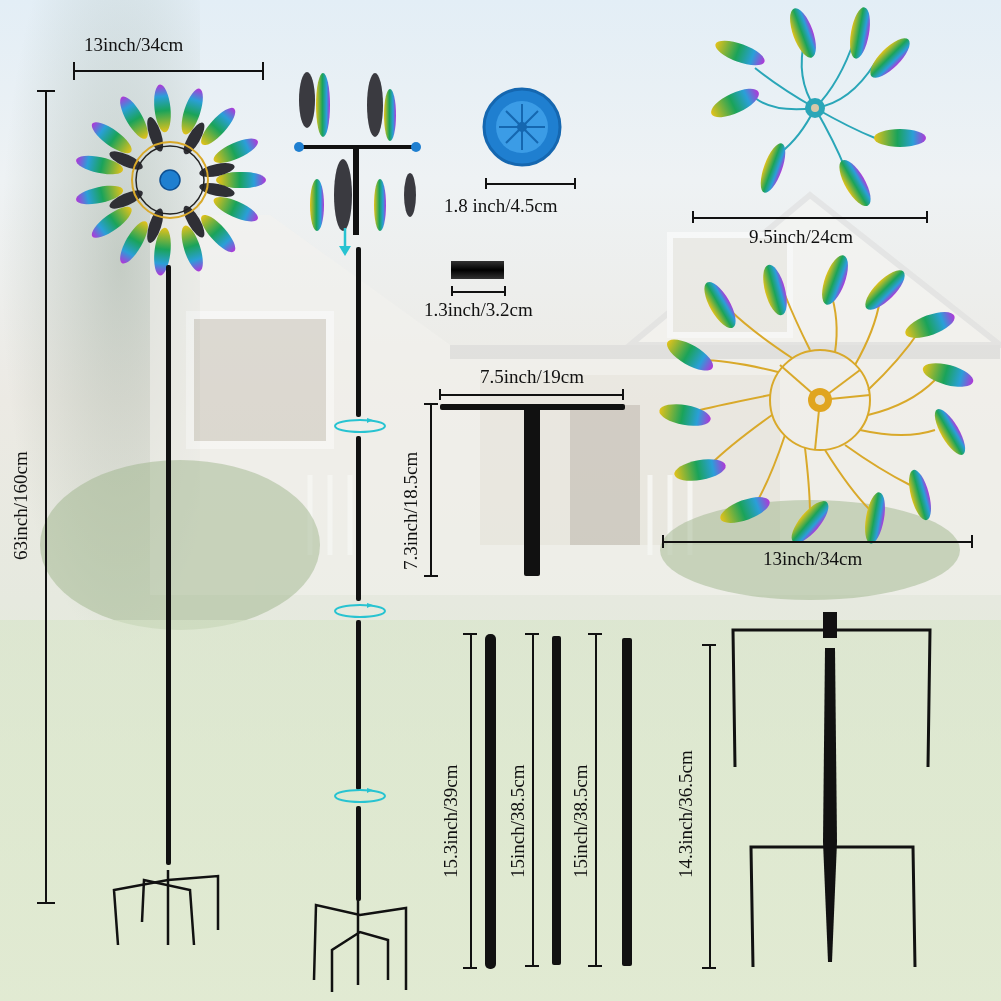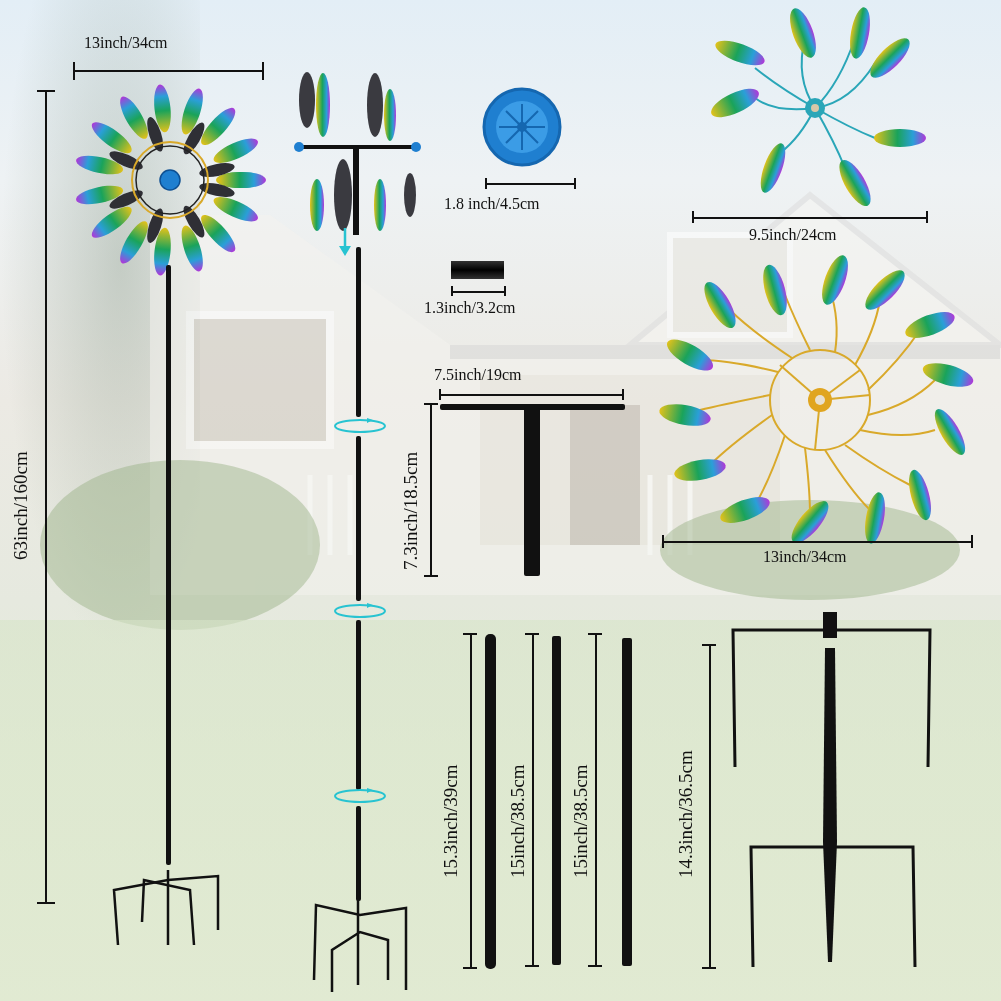--- a/index.html
+++ b/index.html
@@ -8,21 +8,21 @@
   .bg { position: absolute; inset: 0;
     background: linear-gradient(180deg, #e3eef6 0%, #eef2f4 18%, #eceae4 40%, #e6e9df 60%, #e4ecd9 75%, #e1ead3 100%); }
   .house { position: absolute; left: 150px; top: 175px; width: 851px; height: 420px; opacity: .55; }
   .tree { position: absolute; left: 0; top: 0; width: 200px; height: 650px;
     background: radial-gradient(ellipse at 60% 40%, rgba(120,140,120,.35), rgba(120,140,120,0) 70%); }
   .shrub { position: absolute; border-radius: 50%; background: rgba(150,175,130,.45); }
   .lawn { position: absolute; left: 0; top: 620px; width: 1001px; height: 381px;
     background: linear-gradient(180deg, rgba(215,228,200,.6), rgba(225,234,210,.8)); }
   .cap-v { position: absolute; width: 2px; background: #111; }
   .cap-h { position: absolute; height: 2px; background: #111; }
-  .label { position: absolute; font-size: 16px; white-space: nowrap; color: #111; }
+  .label { position: absolute; font-size: 19px; white-space: nowrap; color: #111; }
   .vlabel { position: absolute; font-size: 19px; white-space: nowrap; transform-origin: left top; transform: rotate(-90deg); color: #111; }
   .pole { position: absolute; background: #111; border-radius: 2px; }
   svg { position: absolute; overflow: visible; }
 </style>
 </head>
 <body>
 
 <div class="bg"></div>
 <div class="tree"></div>
 
@@ -213,21 +213,21 @@
     <circle r="4" fill="#d8c8a8"></circle>
 </svg>
 <div>
   <div class="cap-h" style="left:692px;top:217px;width:235px;"></div>
   <div class="cap-v" style="left:692px;top:211px;height:12px;"></div>
   <div class="cap-v" style="left:926px;top:211px;height:12px;"></div>
   <div class="label" style="left:749px;top:226px;">9.5inch/24cm</div>
 </div>
 
 <div>
-  <div class="label" style="left:434px;top:366px;">7.5inch/19cm</div>
+  <div class="label" style="left:480px;top:366px;">7.5inch/19cm</div>
   <div class="cap-h" style="left:439px;top:394px;width:185px;"></div>
   <div class="cap-v" style="left:439px;top:389px;height:11px;"></div>
   <div class="cap-v" style="left:622px;top:389px;height:11px;"></div>
 </div>
 <div>
   <div class="pole" style="left:440px;top:404px;width:185px;height:6px;"></div>
   <div class="pole" style="left:524px;top:408px;width:16px;height:168px;"></div>
 </div>
 <div>
   <div class="cap-v" style="left:430px;top:404px;height:172px;"></div>

